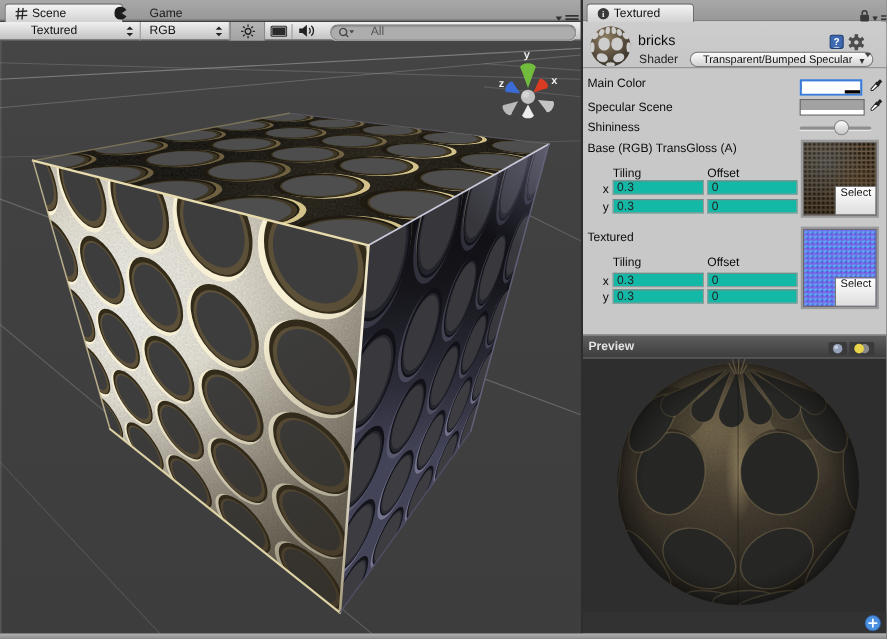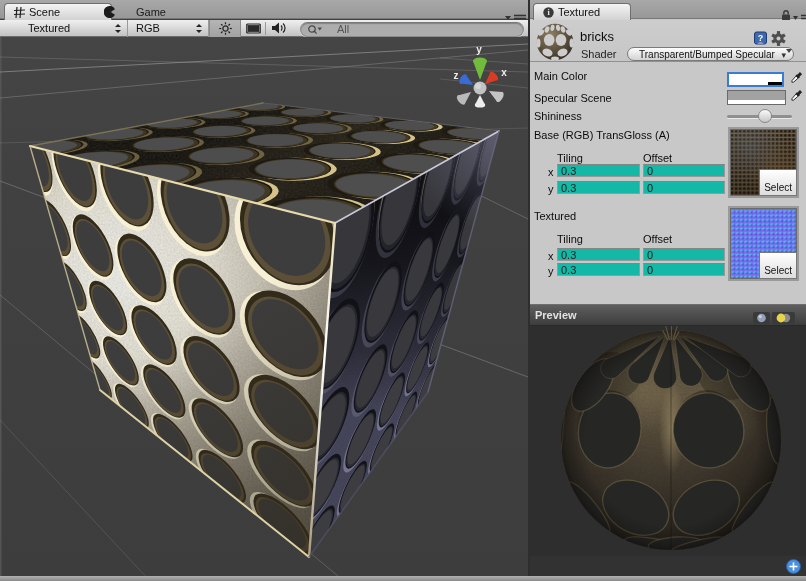--- a/index.html
+++ b/index.html
@@ -18,21 +18,21 @@
 .updn:after{content:"";position:absolute;left:0;bottom:0;border-left:3px solid transparent;border-right:3px solid transparent;border-top:3.5px solid #222}
 .tbtn{height:17px;display:flex;align-items:center;justify-content:center}
 .pressed{background:linear-gradient(#b5b5b5,#a2a2a2);border-left:1px solid #8a8a8a;border-right:1px solid #8a8a8a}
 .search{position:absolute;left:300px;top:1.5px;width:224px;height:15px;border-radius:8px;background:#adadad;border:1px solid #8b8b8b;border-top-color:#7a7a7a;box-shadow:inset 0 1px 1px rgba(0,0,0,0.25), 0 1px 0 rgba(255,255,255,0.5);font-size:11px;color:#555;display:flex;align-items:center;padding:0 6px}
 .sceneSvg{position:absolute;left:0;top:37px}
 
 .ihdr{position:absolute;left:0;top:20px;width:100%;height:42px;background:linear-gradient(#cdcdcd,#c6c6c6);border-bottom:1px solid #909090}
 .lbl{position:absolute;font-size:11px;color:#0c0c0c;white-space:nowrap}
 .field{position:absolute;height:13px;background:#14b8a6;border:1px solid #989898;border-top-color:#848484;font-size:11px;color:#222;padding:0 3px;line-height:12px}
 .thumb{position:absolute;width:71px;border:2px solid #9a9a9a;outline:1px solid #6a6a6a;outline-offset:-3px}
-.sel{position:absolute;right:0;bottom:0;background:linear-gradient(#fff,#ddd);border:1px solid #777;font-size:10px;color:#111;padding:12px 4px;height:27px;line-height:11px}
+.sel{position:absolute;right:0;bottom:0;background:linear-gradient(#fff,#ddd);border:1px solid #777;font-size:10px;color:#111;padding:0 4px;height:27px;line-height:11px}
 .prevHdr{position:absolute;left:0;top:304px;width:100%;height:22px;background:linear-gradient(#5e5e5e,#3d3d3d);border-top:1px solid #6e6e6e;border-bottom:1px solid #282828;color:#e2e2e2;font-size:11px;font-weight:bold;line-height:21px;padding-left:5px}
 .prevArea{position:absolute;left:0;top:326px;width:100%;height:250px;background:#2e2e2e}
 .swatch{position:absolute}
 .eyed{position:absolute;width:15px;height:17px}
 </style></head><body>
 <div id="scenePane" class="pane">
   <div class="tabbar">
     <div class="tab" style="left:4px;width:108px">
         <svg width="11" height="11">
           <g stroke="#222" stroke-width="1.2">

